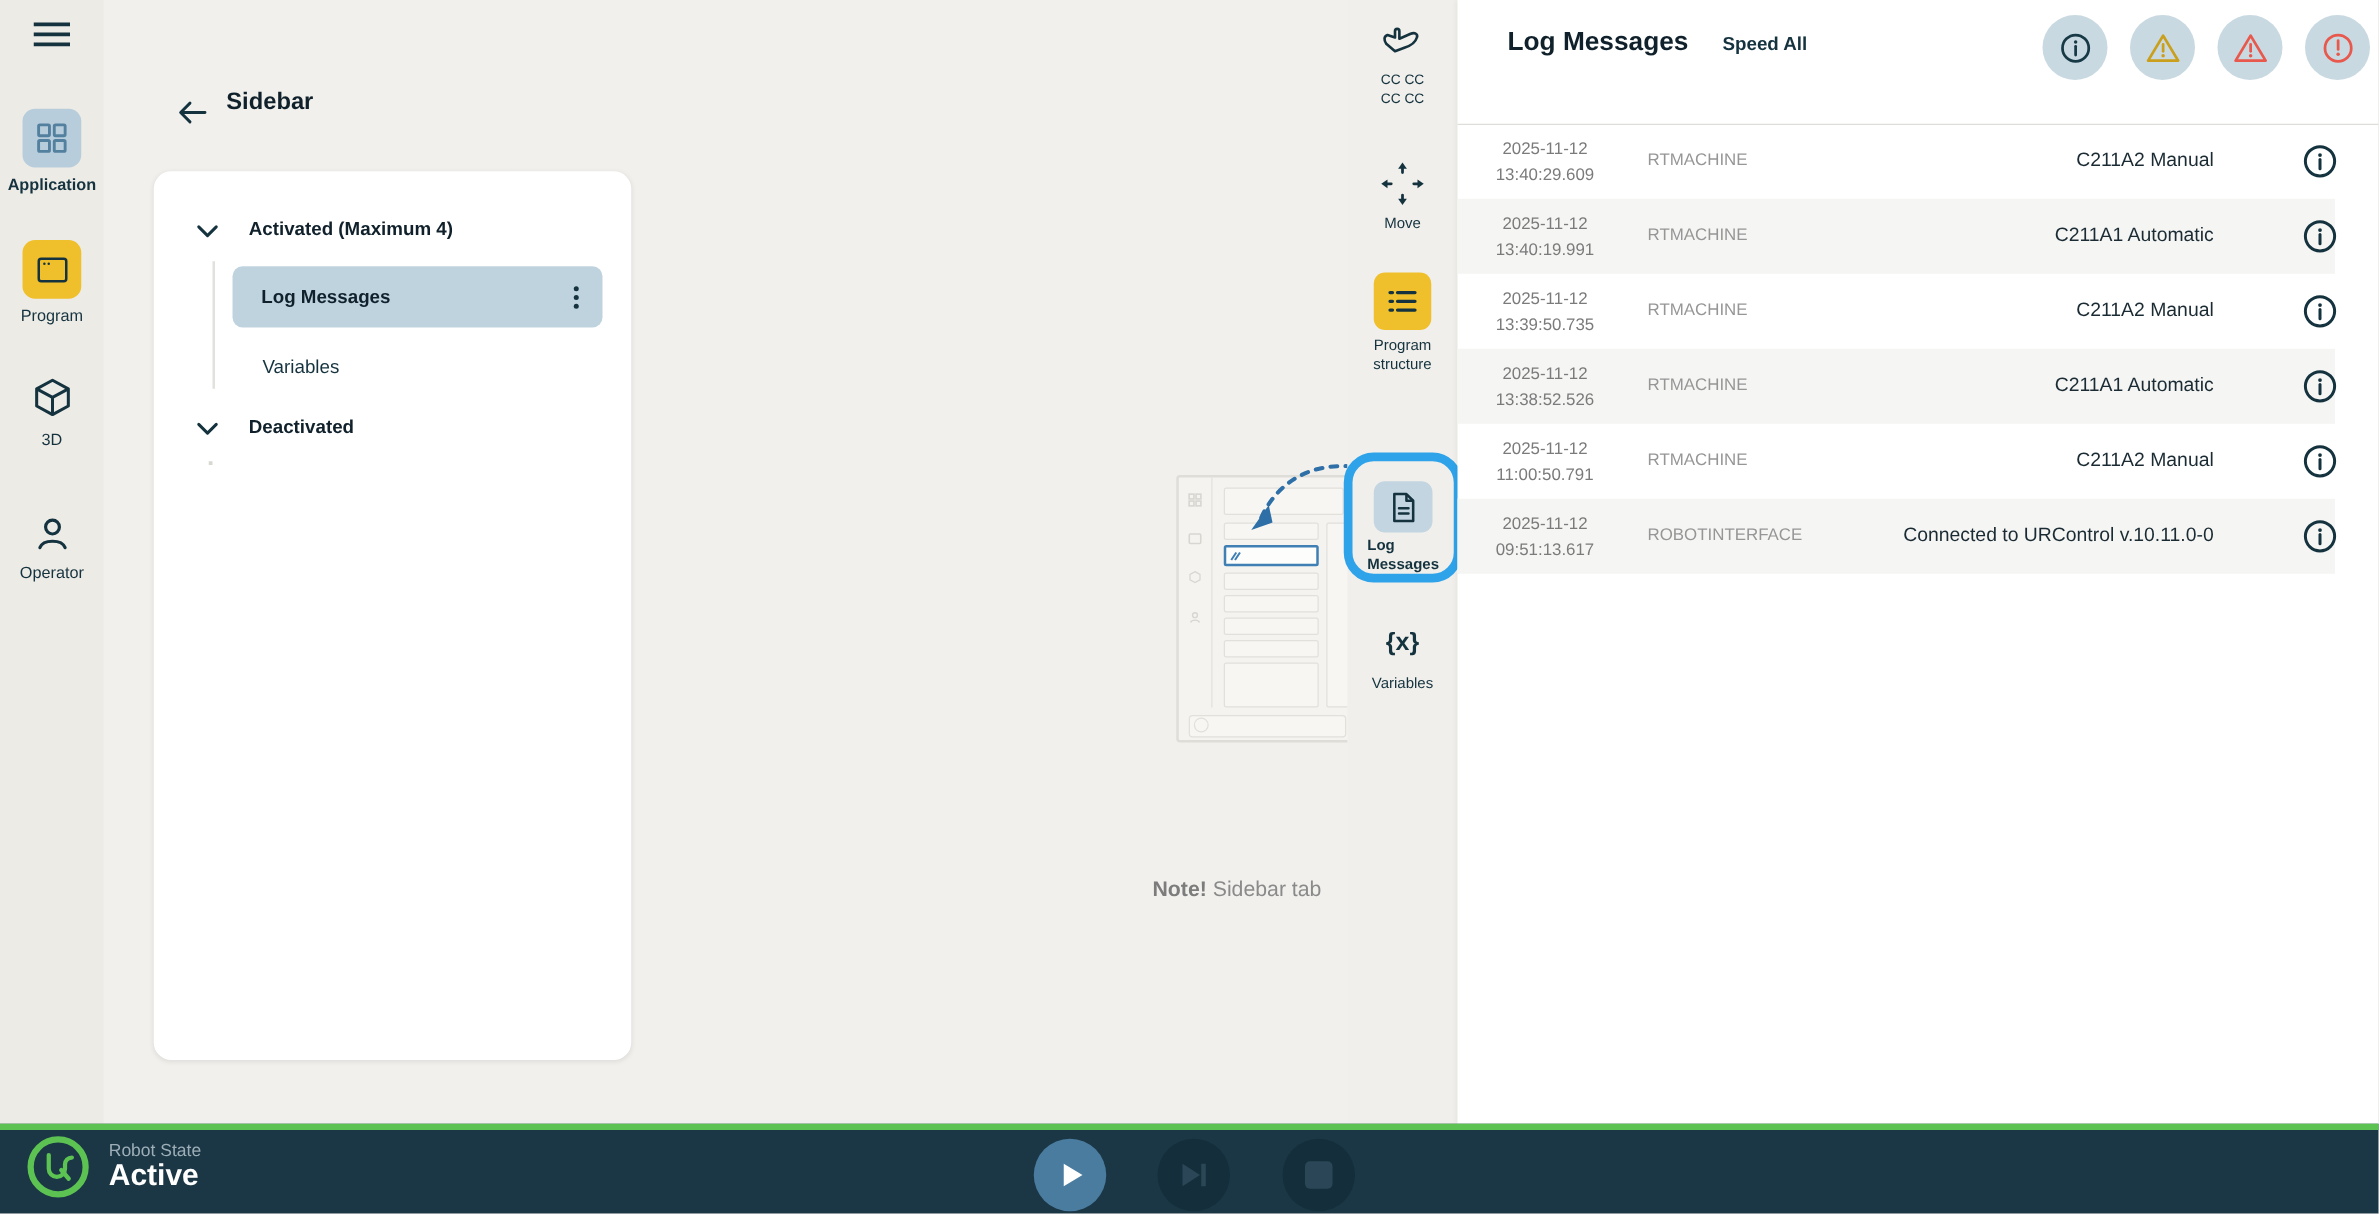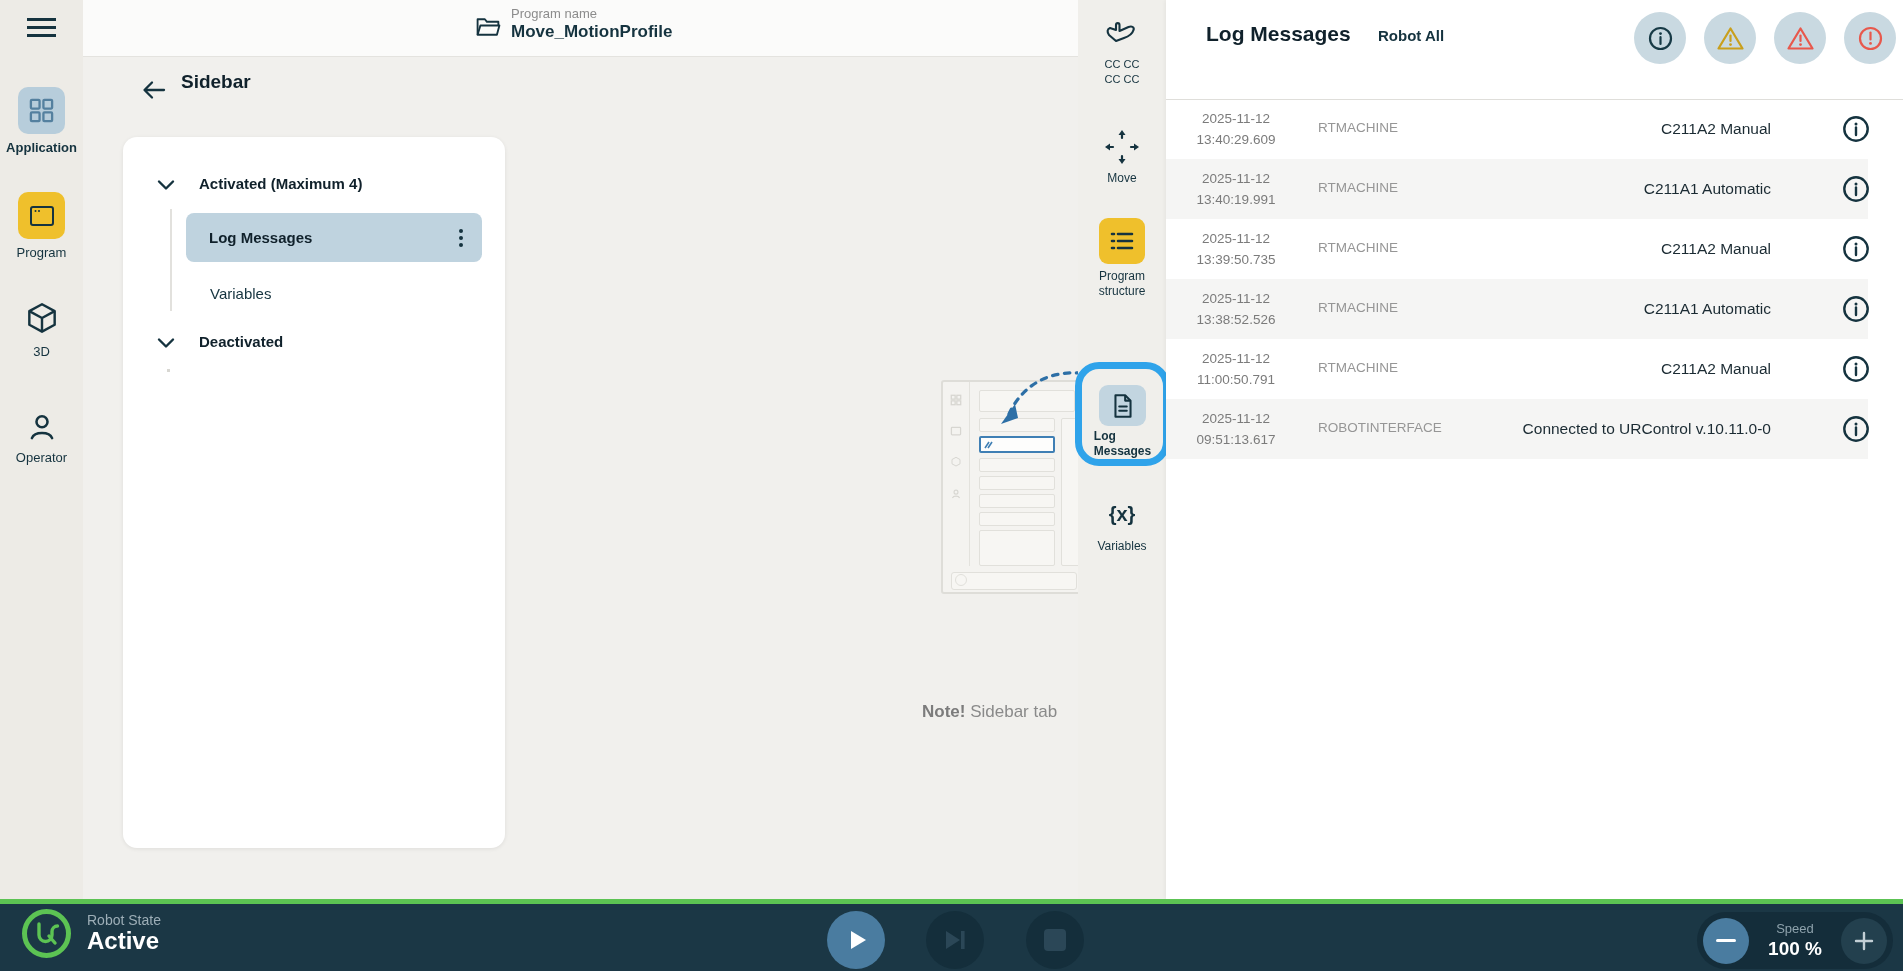--- a/index.html
+++ b/index.html
@@ -124,32 +124,20 @@
       <div class="icon-center">
         <svg width="34" height="34" viewBox="0 0 32 32" fill="none" stroke="#15333F" stroke-width="2.4" stroke-linecap="round">
           <circle cx="16" cy="11" r="5.2"></circle>
           <path d="M6.5 26.5c2.5-6.5 16.5-6.5 19 0"></path>
         </svg>
       </div>
       <div class="rail-label">Operator</div>
     </div>
   </nav>
 
-  <header id="header" class="abs">
-    <div class="abs" style="left:392px;top:14px;">
-      <svg width="27" height="26" viewBox="0 0 26 24" fill="none" stroke="#15333F" stroke-width="1.8" stroke-linejoin="round">
-        <path d="M2.5 19.5V4.5h7l2 2.5h11v3"></path>
-        <path d="M5.2 10.5h18.3l-2.4 9H2.5z"></path>
-      </svg>
-    </div>
-    <div class="abs" style="left:428px;top:6px;">
-      <div class="pn-label">Program name</div>
-      <div class="pn-value">Move_MotionProfile</div>
-    </div>
-  </header>
 
   <main id="content" class="abs">
     <div class="abs" style="left:57px;top:21px;cursor:pointer;">
       <svg width="28" height="24" viewBox="0 0 28 24" fill="none" stroke="#15333F" stroke-width="2.3" stroke-linecap="round" stroke-linejoin="round">
         <path d="M24 12H5M12 4.5L4.5 12l7.5 7.5"></path>
       </svg>
     </div>
     <div class="abs page-title" style="left:98px;top:14px;">Sidebar</div>
 
     <section id="card" class="abs">
@@ -284,21 +272,21 @@
     </div>
 
     <div class="tb-item" style="top:503px;">
       <div class="vars-glyph">{x}</div>
       <div class="tb-label" style="margin-top:13px;">Variables</div>
     </div>
   </nav>
 
   <section id="logpanel" class="abs">
     <div class="abs lp-title" style="left:40px;top:22px;">Log Messages</div>
-    <div class="abs clear-all" style="left:212px;top:27px;">Robot All</div>
+    <div class="abs clear-all" style="left:212px;top:27px;">Speed All</div>
 
     <div class="filter-circle" style="left:468px;">
       <svg width="27" height="27" viewBox="0 0 27 27" fill="none">
         <circle cx="13.5" cy="13.5" r="10.5" stroke="#173A46" stroke-width="2.2"></circle>
         <circle cx="13.5" cy="8.6" r="1.4" fill="#173A46"></circle>
         <path d="M13.5 12v7" stroke="#173A46" stroke-width="2.2" stroke-linecap="round"></path>
       </svg>
     </div>
     <div class="filter-circle" style="left:538px;">
       <svg width="29" height="27" viewBox="0 0 29 27" fill="none">
@@ -437,29 +425,15 @@
       <svg width="28" height="26" viewBox="0 0 28 26">
           <path d="M5 4l14 9-14 9z" fill="#2B4757"></path>
           <rect x="20" y="4" width="3.6" height="18" fill="#2B4757"></rect>
         </svg>
     </div>
     <div class="ctl-btn btn-dark" style="left:1026px;">
       <div style="width:22px;height:22px;background:#2B4757;border-radius:4px;"></div>
     </div>
 
 
-    <div class="pill-dark" style="left:1697px;width:196px;">
-      <div class="pill-circle btn-blue">
-        <div style="width:20px;height:3.5px;background:#FFFFFF;border-radius:2px;"></div>
-      </div>
-      <div class="pill-texts">
-        <div class="pill-cap">Speed</div>
-        <div class="pill-val">100 %</div>
-      </div>
-      <div class="pill-circle" style="background:#23404E;margin-right:6px;margin-left:0;">
-        <svg width="24" height="24" viewBox="0 0 24 24" stroke="#C3CFD5" stroke-width="2.4" stroke-linecap="round">
-            <path d="M12 4v16M4 12h16"></path>
-          </svg>
-      </div>
-    </div>
   </footer>
 
 </div>
 
 </body></html>

